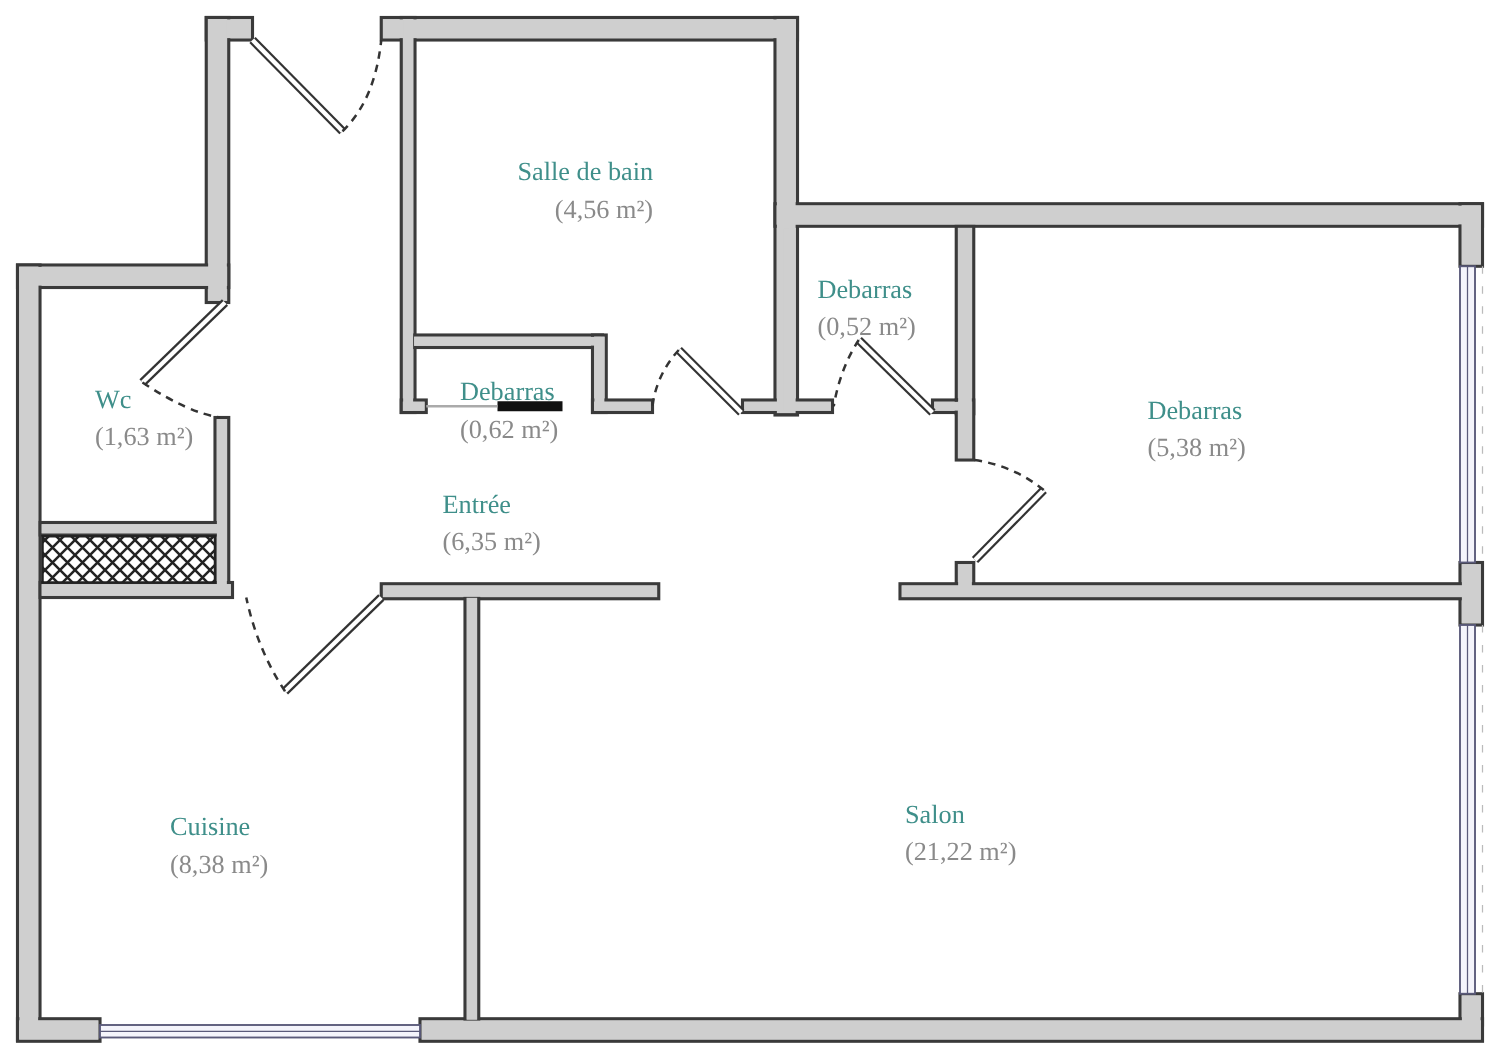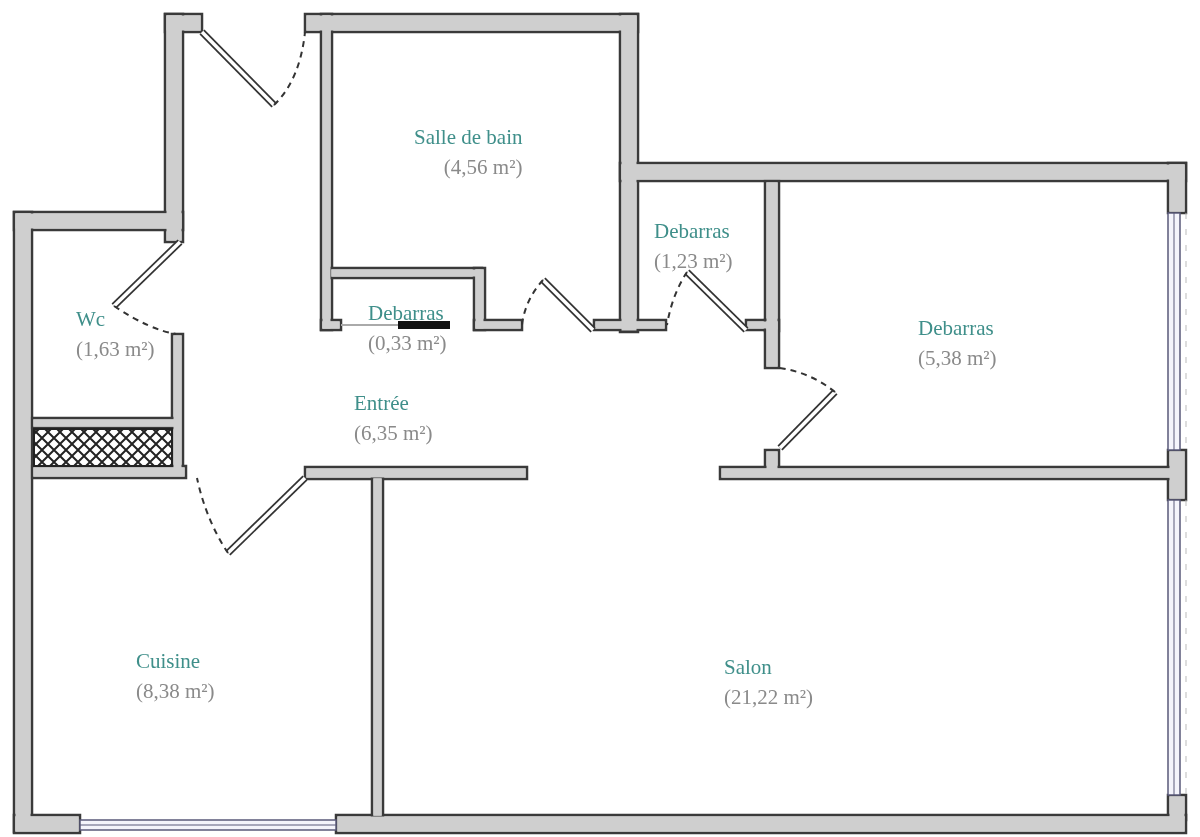--- a/index.html
+++ b/index.html
@@ -165,38 +165,38 @@
 </svg>
 
 <div id="labels"></div>
 
 <div class="room-label" style="left: 414px; top: 122px;">
   <span class="room-name">Salle de bain</span>
   <span class="room-area">(4,56 m²)</span>
 </div>
 <div class="room-label" style="left: 654px; top: 216px;">
   <span class="room-name">Debarras</span>
-  <span class="room-area">(1,23 m²)</span>
+  <span class="room-area">(0,52 m²)</span>
 </div>
 <div class="room-label" style="left: 918px; top: 313px;">
   <span class="room-name">Debarras</span>
   <span class="room-area">(5,38 m²)</span>
 </div>
 <div class="room-label" style="left: 76px; top: 304px;">
   <span class="room-name">Wc</span>
   <span class="room-area">(1,63 m²)</span>
 </div>
 <div class="room-label" style="left: 368px; top: 298px;">
   <span class="room-name">Debarras</span>
-  <span class="room-area">(0,33 m²)</span>
+  <span class="room-area">(0,62 m²)</span>
 </div>
 <div class="room-label" style="left: 354px; top: 388px;">
   <span class="room-name">Entrée</span>
   <span class="room-area">(6,35 m²)</span>
 </div>
 <div class="room-label" style="left: 136px; top: 646px;">
   <span class="room-name">Cuisine</span>
   <span class="room-area">(8,38 m²)</span>
 </div>
-<div class="room-label" style="left: 724px; top: 652px;">
+<div class="room-label" style="left: 724px; top: 636px;">
   <span class="room-name">Salon</span>
   <span class="room-area">(21,22 m²)</span>
 </div>
 
 </body></html>

